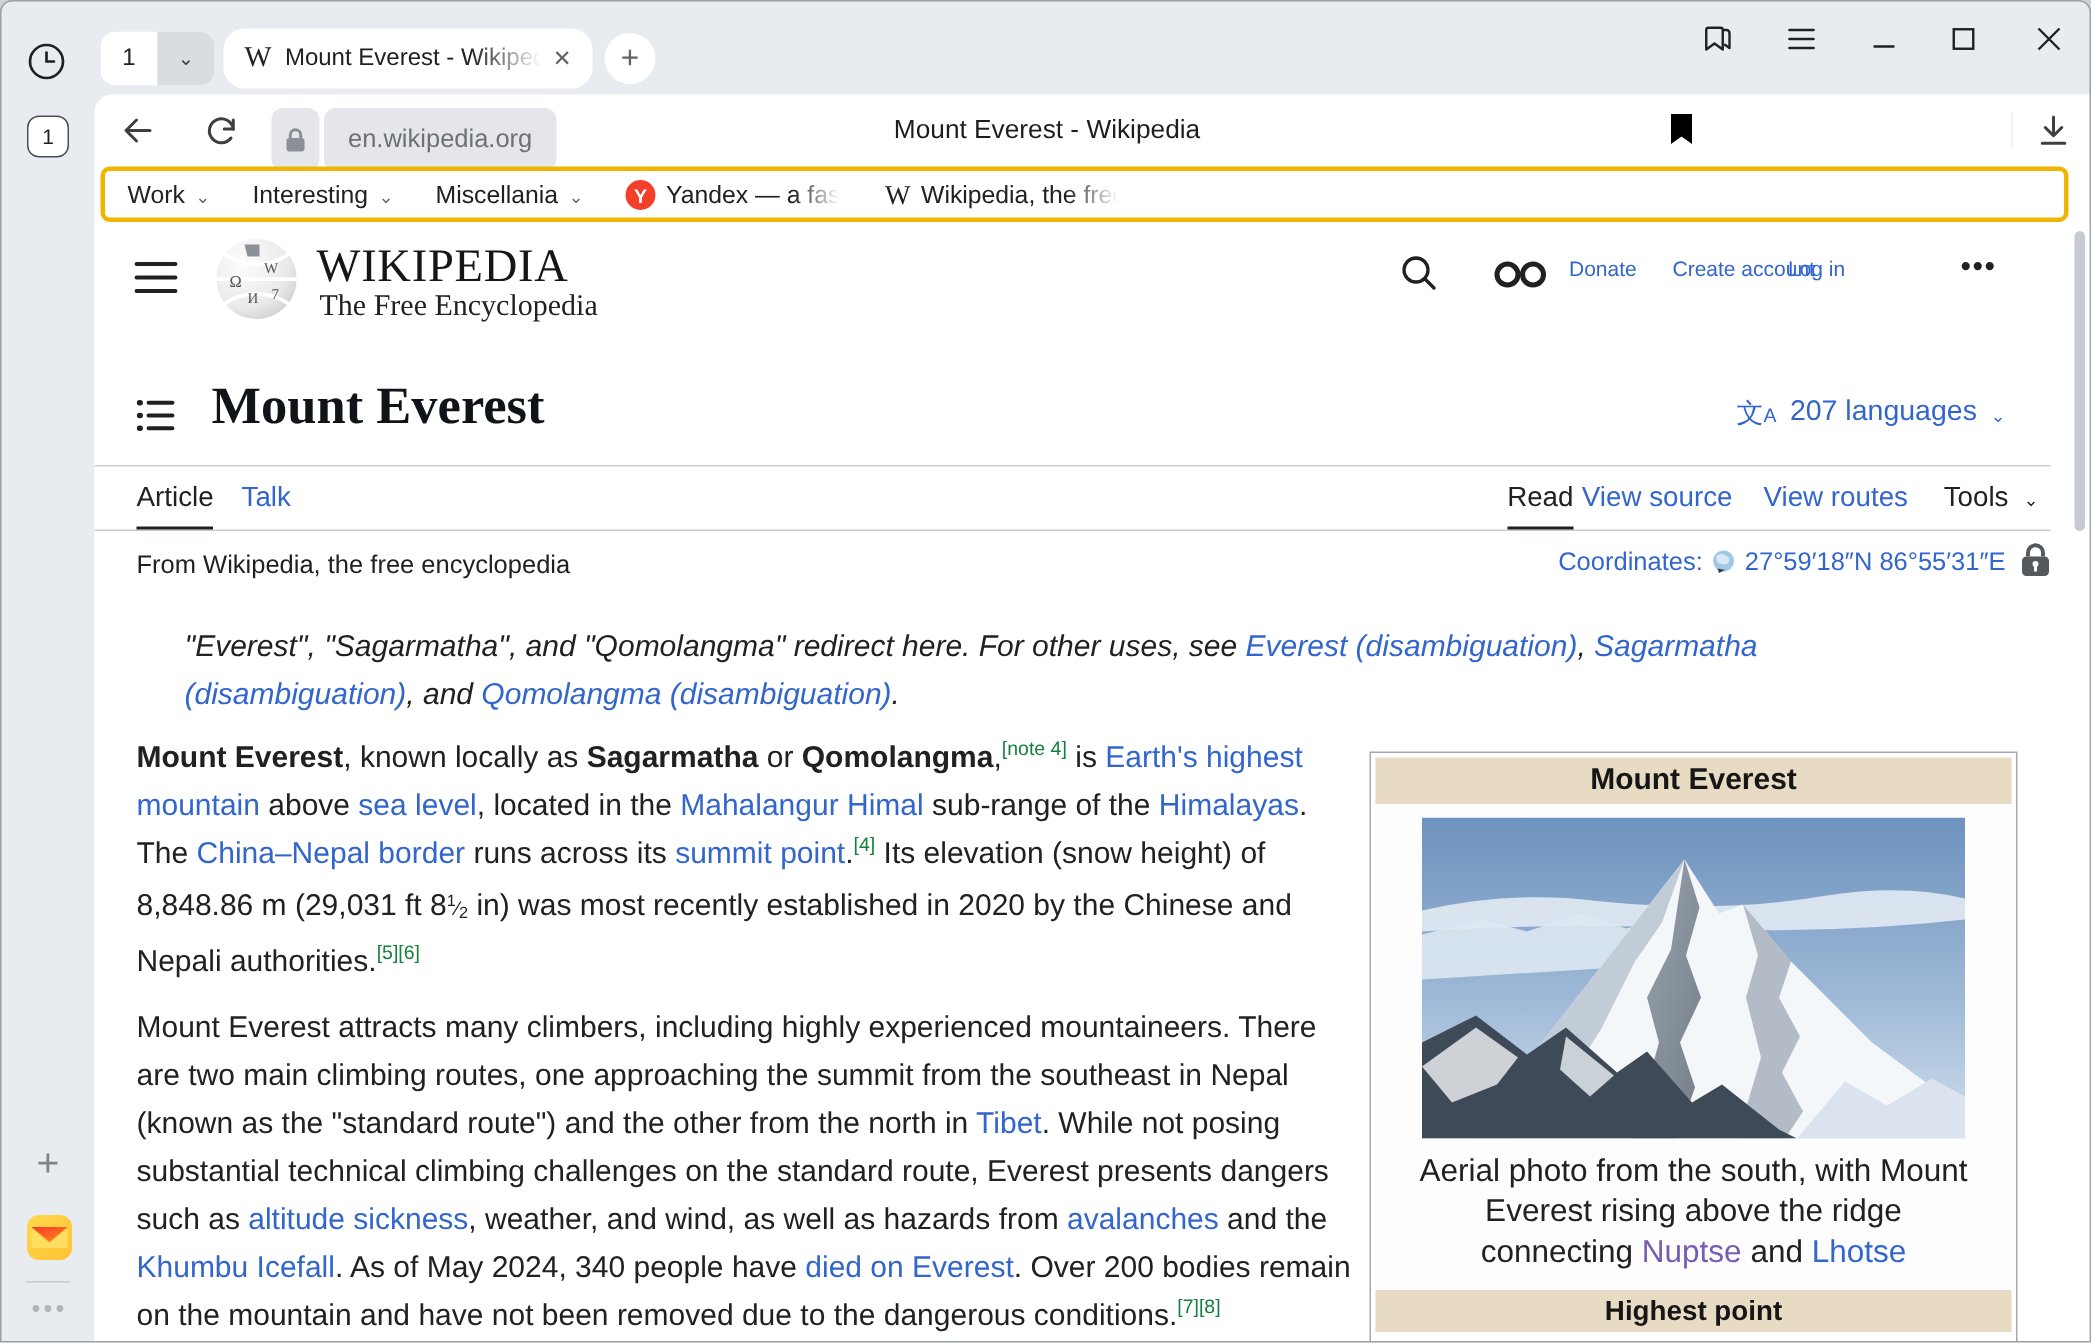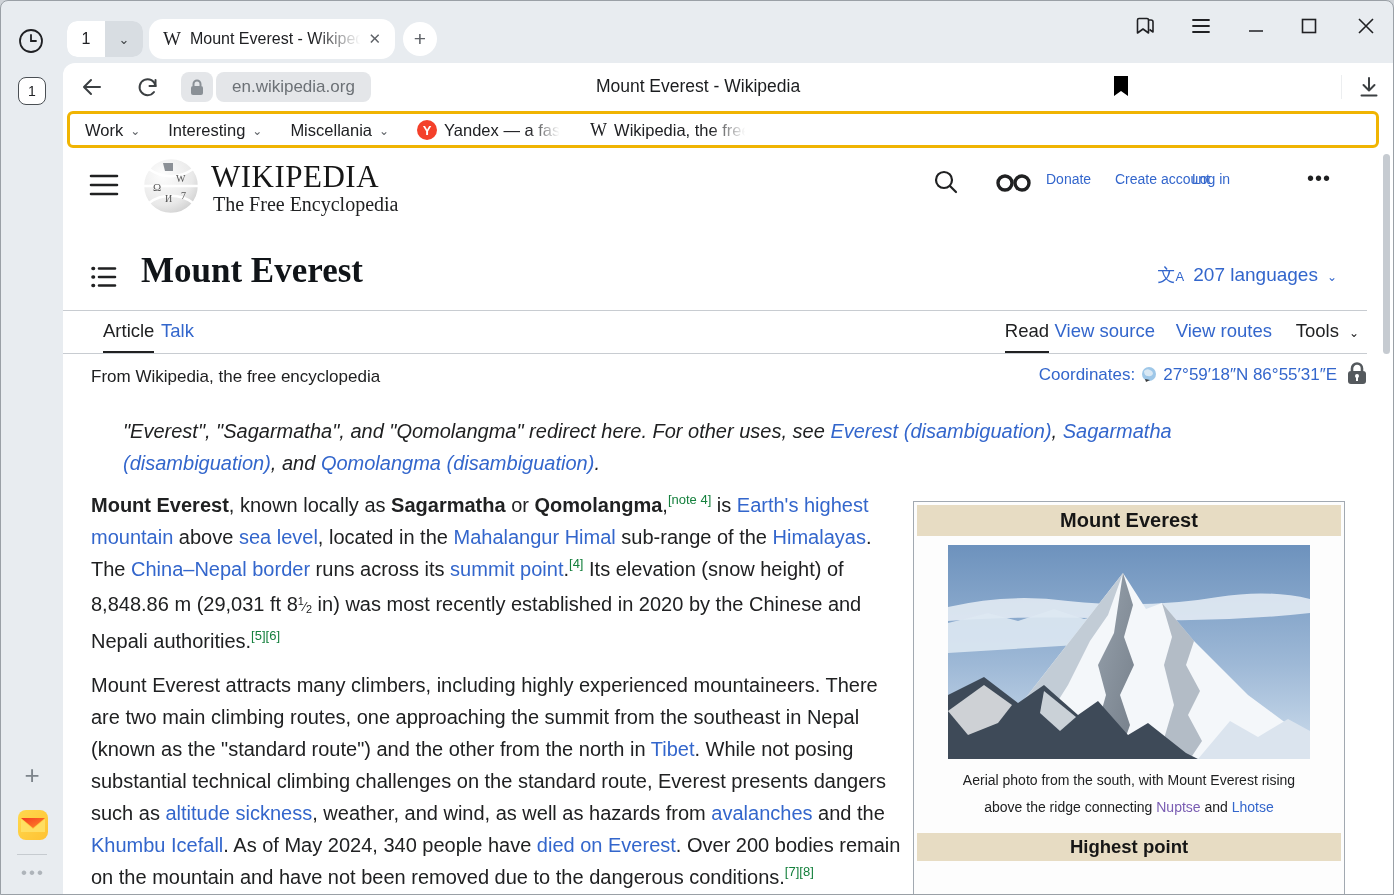--- a/index.html
+++ b/index.html
@@ -39,21 +39,21 @@
   .sb-div{ position:absolute; left:16px; top:791px; width:30px; height:1px; background:#c6cbd0; }
   .sb-dots{ position:absolute; left:15px; top:800px; width:34px; text-align:center; color:#aeb4ba;
     font-size:17px; letter-spacing:2px; }
 
   
   .main{ position:absolute; left:62px; top:62px; right:0; bottom:0; background:#fff; border-radius:12px 0 0 0; overflow:hidden; }
   .toolbar{ position:absolute; left:0; top:0; right:0; height:48px; display:flex; align-items:center; }
   .tb-ico{ color:#3c4043; display:flex; align-items:center; justify-content:center; }
   .back{ position:absolute; left:16px; top:11px; width:26px; height:26px; }
   .reload{ position:absolute; left:72px; top:11px; width:26px; height:26px; }
-  .pill{ background:#e4e6e9; border-radius:8px; height:30px; display:flex; align-items:center; }
+  .pill{ background:#e4e6e9; border-radius:8px; height:42px; display:flex; align-items:center; }
   .lock-pill{ position:absolute; left:118px; top:9px; width:32px; justify-content:center; border-radius:8px; }
   .domain-pill{ position:absolute; left:153px; top:9px; padding:0 16px; font-size:17px; color:#6c7176; }
   .page-title{ position:absolute; left:420px; top:13px; width:430px; text-align:center; font-size:17.5px; color:#1b1d1f; }
   .bm-flag{ position:absolute; left:1048px; top:11px; width:24px; height:26px; }
   .sum-pill{ position:absolute; left:1088px; top:5px; height:38px; background:#fff; border:1px solid #e3e5e8;
     border-radius:14px; display:flex; align-items:center; padding:0 6px 0 12px; box-shadow:0 1px 2px rgba(0,0,0,.04); }
   .sum-label{ font-size:17px; color:#202124; margin:0 12px 0 8px; }
   .sum-div{ width:1px; height:22px; background:#e3e5e8; }
   .kebab{ width:30px; text-align:center; color:#3c4043; font-size:15px; letter-spacing:0; }
   .tb-hair{ position:absolute; left:1278px; top:12px; width:1px; height:24px; background:#eceef0; }
@@ -88,21 +88,21 @@
   .title-row{ position:absolute; left:0; top:100px; right:26px; height:62px; border-bottom:1px solid #c8ccd1; }
   .contents-ico{ position:absolute; left:28px; top:16px; width:26px; height:24px; }
   .article-title{ position:absolute; left:78px; top:2px; font-family:"Liberation Serif","DejaVu Serif",serif;
     font-size:35px; color:#101418; }
   .lang-wrap{ position:absolute; right:30px; top:14px; display:flex; align-items:center; gap:9px; color:#3366cc; font-size:19px; }
   .lang-ico{ font-size:18px; } .lang-ico .la{ font-size:13px; }
   .lang-chev{ font-size:12px; padding-top:3px; }
 
   .tabs-row{ position:absolute; left:0; top:162px; right:26px; height:43px; border-bottom:1px solid #c8ccd1; font-size:18.5px; }
   .wtab{ position:absolute; top:9px; } 
-  .wtab.active{ color:#202122; border-bottom:2.5px solid #202122; padding-bottom:9px;margin-left:12px; }
+  .wtab.active{ color:#202122; border-bottom:2.5px solid #202122; padding-bottom:9px; }
   .wtab.link{ color:#3366cc; }
   .tools-chev{ position:absolute; top:15px; font-size:12px; color:#202122; }
 
   .subtitle{ position:absolute; left:28px; top:218px; font-size:17px; color:#202122; }
   .coords{ position:absolute; right:56px; top:216px; font-size:17px; color:#3366cc; display:flex; align-items:center; gap:5px;}
   .coords .c-label{ color:#3366cc; }
   .prot-lock{ position:absolute; right:26px; top:213px; width:20px; height:24px; }
 
   .hatnote{ position:absolute; left:60px; top:266px; width:1180px; font-style:italic; line-height:32px; }
   .para{ position:absolute; left:28px; width:812px; line-height:32px; }
@@ -110,21 +110,21 @@
   .seg-bold{ font-weight:bold; }
   .seg-link{ color:#3366cc; } .seg-vlink{ color:#795cb2; }
   sup.ref{ font-size:13px; line-height:0; } sup.ref .seg-link{ color:#15803d; }
   .frac{ font-size:13px; } .frac sup{ vertical-align:6px;} .frac sub{ vertical-align:-2px;}
 
   
   .infobox{ position:absolute; left:850px; top:352px; width:432px; height:600px;
     border:1px solid #a2a9b1; background:#fdfdfd; padding:3px; font-size:17px; }
   .ib-header{ background:#e7dcc3; text-align:center; font-weight:bold; font-size:20px; padding:4px 0; color:#161616;}
   .ib-img{ display:block; margin:9px auto 0; width:362px; height:214px; }
-  .ib-caption{ padding:8px 26px 10px; text-align:center; font-size:14px; line-height:27px; color:#202122; }
+  .ib-caption{ padding:8px 26px 10px; text-align:center; font-size:21px; line-height:27px; color:#202122; }
   .ib-section{ background:#e7dcc3; text-align:center; font-weight:bold; font-size:18.5px; padding:3px 0; margin-top:2px; color:#161616;}
   .ib-row{ display:flex; padding-top:6px; }
   svg{ display:block; }
 </style>
 </head>
 <body>
 
 <div class="window">
 
   <div class="tabstrip">

